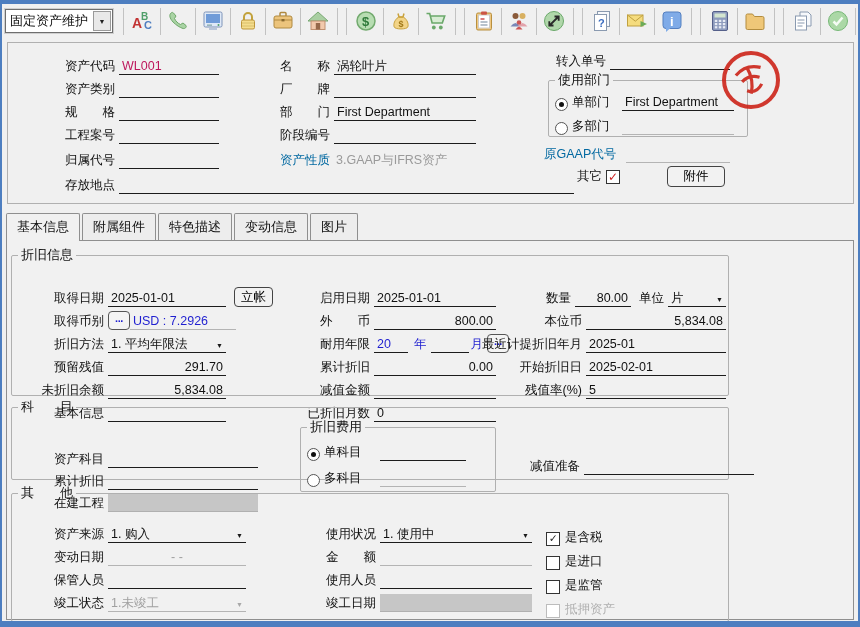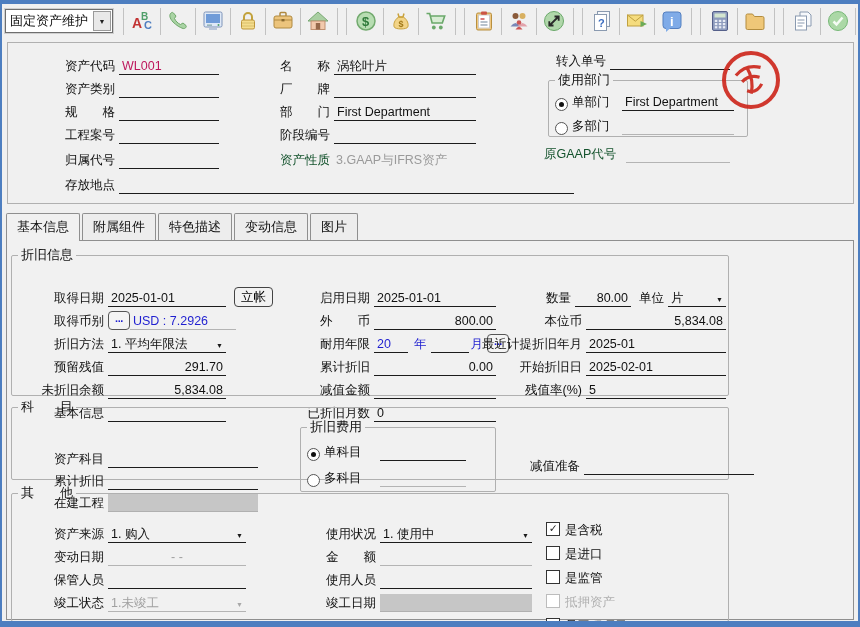--- a/index.html
+++ b/index.html
@@ -11,21 +11,21 @@
   .combo{display:flex;align-items:center;width:112px;height:22px;background:#fff;border:1px solid #6e6e6e;box-shadow:0 0 0 1px #cfcfcf;margin-right:6px;}
   .combo-text{flex:1;padding:0 4px;font-size:13px;overflow:hidden;}
   .combo-btn{width:16px;height:18px;margin:1px;background:#e9e9e9;border:1px solid #9a9a9a;display:flex;align-items:center;justify-content:center;}
   .combo-btn::after{content:"▼";font-size:7px;color:#222;}
   .tb-sep{width:1px;height:27px;background:#c2c2c2;margin:0 2px;flex:0 0 auto;}
   .tb-sep.grp{margin:0 4px;}
   .tb-icon{flex:0 0 auto;width:30px;height:28px;display:flex;align-items:center;justify-content:center;background:transparent;border:none;padding:0;cursor:pointer;}
   .tb-icon svg{width:24px;height:24px;}
   
   .lbl{white-space:pre;text-align:right;display:inline-block;}
-  .lbl.gray{color:#14532d;}
+  .lbl.gray{color:#0369a1;}
   .lbl.blue{color:#1f1fd0;}
   .frow{display:flex;align-items:flex-end;height:23px;}
   .fld{display:inline-flex;align-items:flex-end;border-bottom:1px solid #1c1c1c;height:17px;box-sizing:border-box;padding:0 3px;white-space:nowrap;margin-left:4px;overflow:visible;}
   .fld .val{line-height:15px;}
   .fld.r{justify-content:flex-end;}
   .fld.nul{border-bottom-color:#b4b4b4;}
   .fld.dis{border-bottom-color:#b4b4b4;color:#a0a0a0;}
   .fld .dd{margin-left:auto;align-self:center;padding-left:4px;}
   .fld .dd::after{content:"▼";font-size:7px;color:#1a1a1a;}
   .fld.dis .dd::after{color:#a8a8a8;}
@@ -93,21 +93,21 @@
   .o-c1{position:absolute;left:6px;top:18px;}
   .o-c1 .lbl{width:86px;}
   .o-c1 .fld{width:138px;}
   .o-c2{position:absolute;left:288px;top:18px;}
   .o-c2 .lbl{width:76px;}
   .o-c2 .fld{width:152px;}
   .o-remark{position:absolute;left:6px;top:112px;}
   .o-remark .lbl{width:86px;}
   .o-remark .fld{width:548px;}
   .o-c3{position:absolute;left:534px;top:20px;}
-  .o-c3 .frow{height:24px;align-items:flex-start;font-family:Liberation Mono, monospace;}
+  .o-c3 .frow{height:24px;align-items:flex-end;font-family:Liberation Mono, monospace;}
   .cb-lbl{font-size:12.5px;}
   .cb-lbl.dis{color:#b0b0b0;}
 </style>
 </head>
 <body>
 
 <div class="window">
 
   <div class="toolbar">
     <div class="combo">
@@ -382,20 +382,25 @@
               <span class="val"></span>
             </span>
         </div>
       </fieldset>
       <div class="frow" style="height:24px;">
           <span class="lbl gray" style="width:78px;text-align:left;">原GAAP代号</span>
           <span class="fld nul" style="width:104px;">
             <span class="val"></span>
           </span>
         </div>
+      <div class="frow" style="height:27px;align-items:center;">
+        <span class="lbl" style="width:58px;">其它</span>
+        <span class="cb red checked" style="margin-left:4px;"></span>
+        <button class="btn" style="width:58px;margin-left:42px;">附件</button>
+      </div>
     </div>
     <div class="stamp">
       <svg width="62" height="62" viewBox="0 0 62 62">
         <circle cx="31" cy="31" r="27" fill="none" stroke="#cc2418" stroke-width="4" opacity="0.9"></circle>
         <g stroke="#cc2418" stroke-width="3.2" fill="none" opacity="0.9" transform="rotate(-18 31 31)">
           <path d="M18,22 q13,-8 26,0"></path>
           <path d="M22,30 q9,-5 18,1"></path>
           <path d="M31,18 q3,14 -4,26"></path>
           <path d="M24,40 q8,6 16,-2"></path>
         </g>

